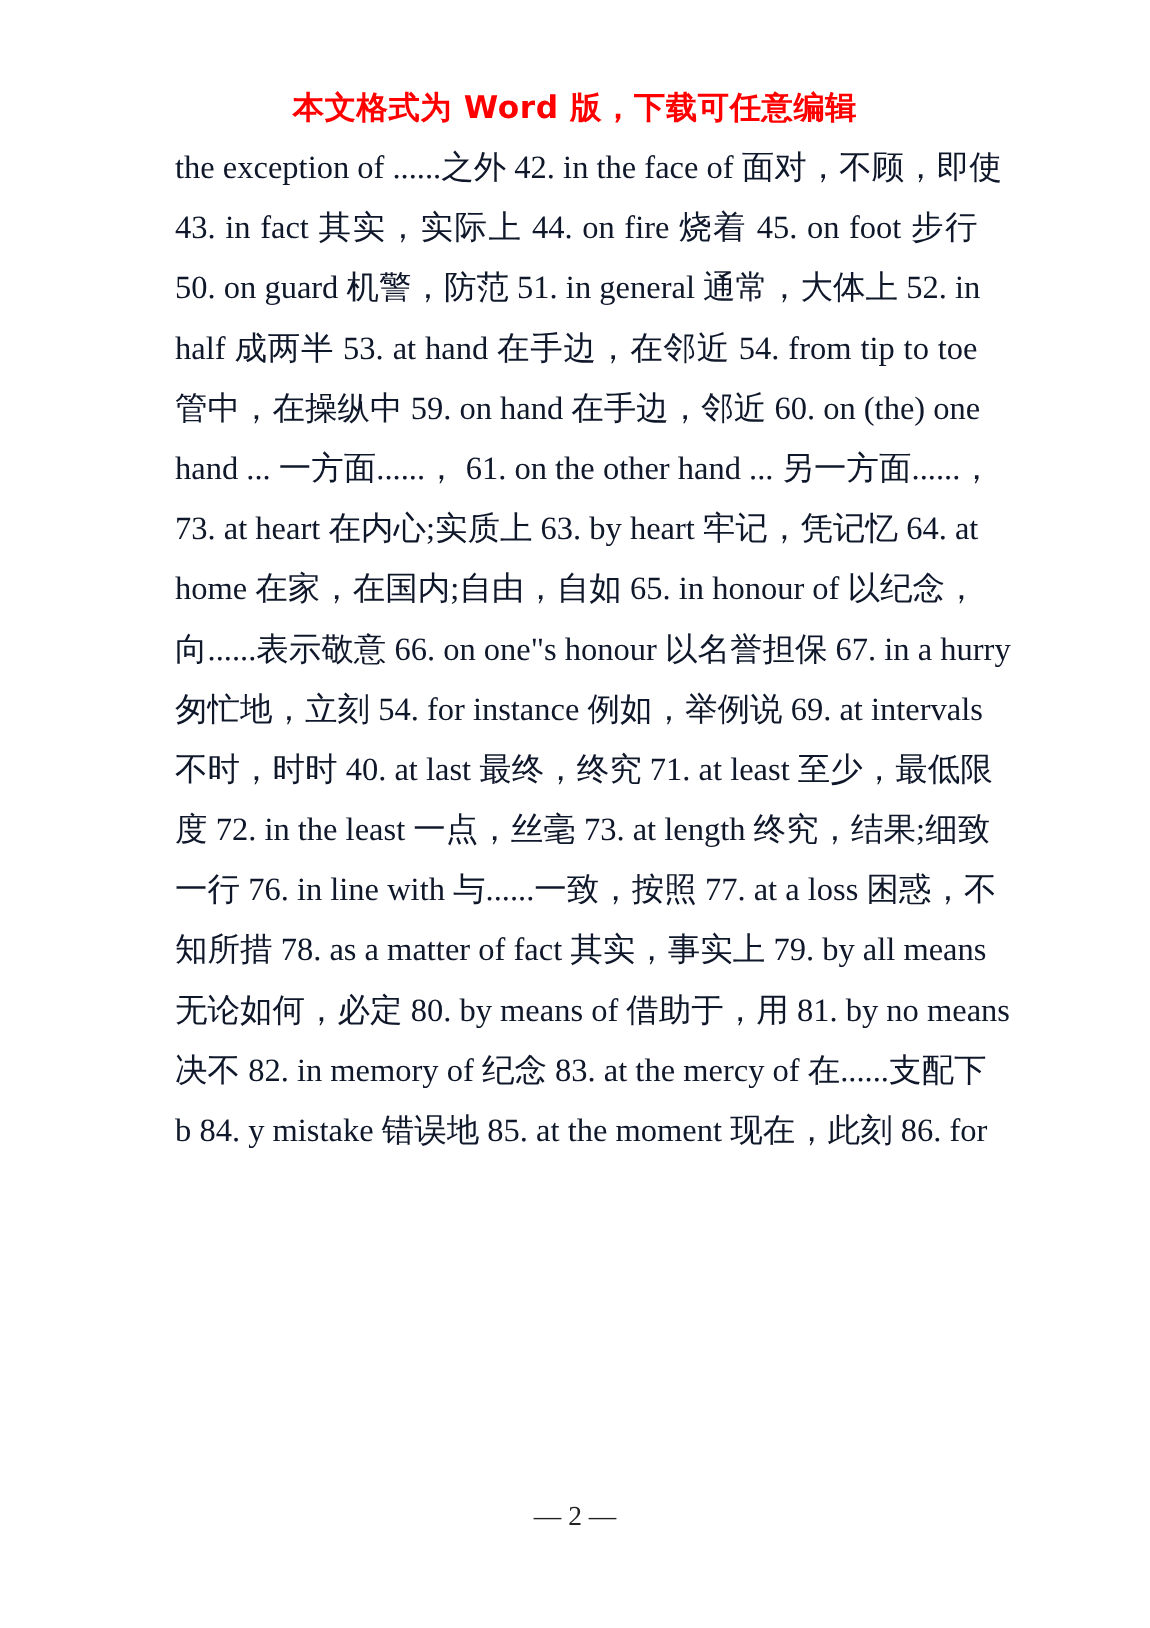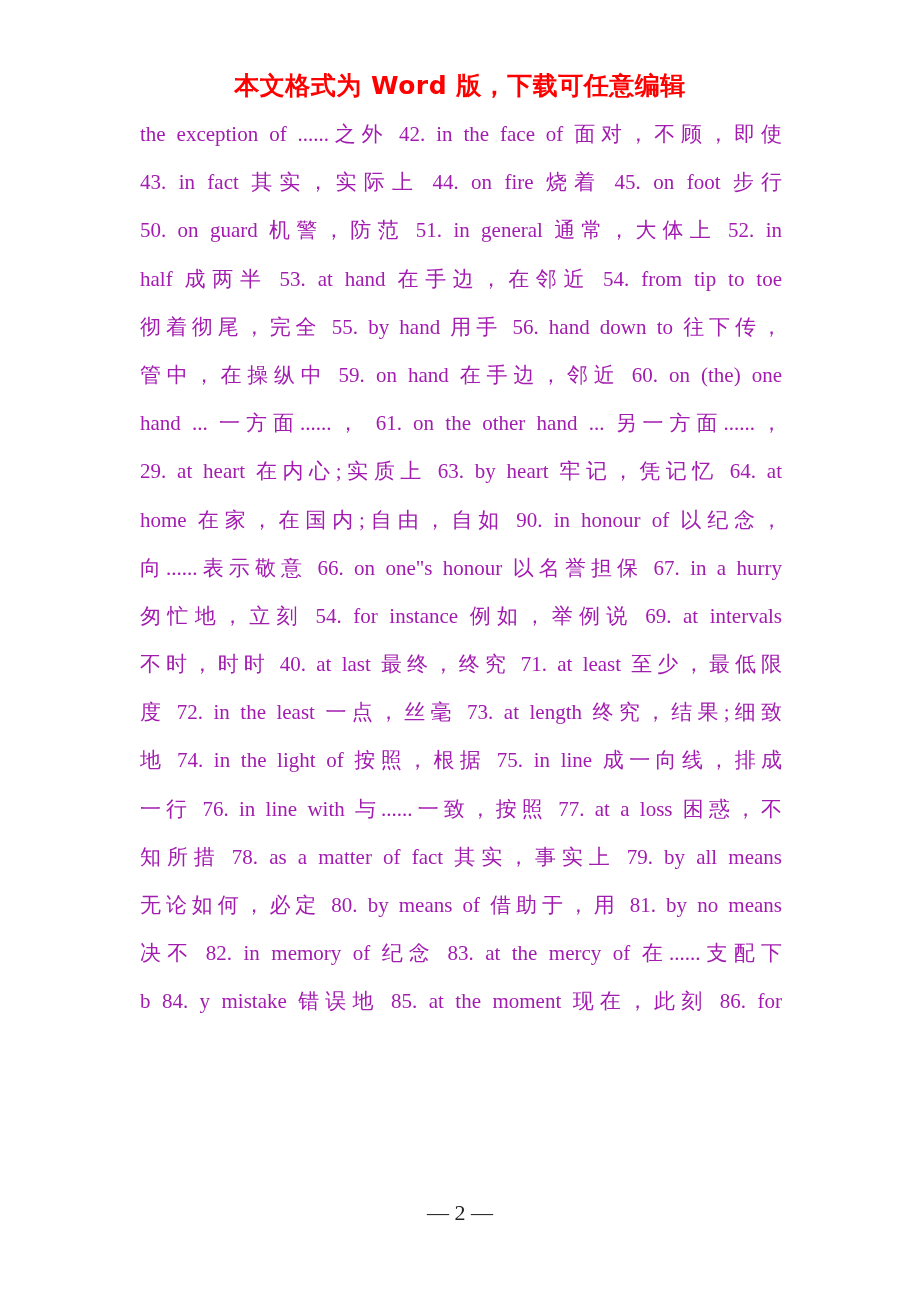--- a/index.html
+++ b/index.html
@@ -38,22 +38,22 @@
       position: absolute;
       left: 140px;
       top: 110px;
       width: 642px;
     }
     .line {
       display: block;
       height: 48.2px;
       line-height: 48.2px;
       font-family: "Liberation Serif", "DejaVu Serif", serif;
-      font-size: 21px;
-      color: #a21caf;
+      font-size: 26px;
+      color: #0f172a;
       white-space: nowrap;
       text-align: justify;
       text-align-last: justify;
     }
     .footer {
       position: absolute;
       left: 0;
       top: 1198px;
       width: 920px;
       text-align: center;
@@ -67,30 +67,28 @@
 <body>
 
 <div class="page">
   <div class="banner">本文格式为 Word 版，下载可任意编辑</div>
 
   <div class="body-text">
     <span class="line">the exception of ......之外  42. in the face of  面对，不顾，即使</span>
     <span class="line">43. in fact  其实，实际上  44. on fire  烧着  45. on foot  步行</span>
     <span class="line">50. on guard  机警，防范  51. in general  通常，大体上  52. in</span>
     <span class="line">half  成两半  53. at hand  在手边，在邻近  54. from tip to toe</span>
-    <span class="line">彻着彻尾，完全  55. by hand  用手  56. hand down to  往下传，</span>
     <span class="line">管中，在操纵中  59. on hand  在手边，邻近 60. on (the) one</span>
     <span class="line">hand ...  一方面......，  61. on the other hand ...  另一方面......，</span>
-    <span class="line">29. at heart  在内心;实质上  63. by heart  牢记，凭记忆  64. at</span>
-    <span class="line">home  在家，在国内;自由，自如  90. in honour of  以纪念，</span>
+    <span class="line">73. at heart  在内心;实质上  63. by heart  牢记，凭记忆  64. at</span>
+    <span class="line">home  在家，在国内;自由，自如  65. in honour of  以纪念，</span>
     <span class="line">向......表示敬意  66. on one"s honour  以名誉担保  67. in a hurry</span>
     <span class="line">匆忙地，立刻  54. for instance  例如，举例说  69. at intervals</span>
     <span class="line">不时，时时  40. at last  最终，终究  71. at least  至少，最低限</span>
     <span class="line">度  72. in the least  一点，丝毫  73. at length  终究，结果;细致</span>
-    <span class="line">地  74. in the light of  按照，根据  75. in line  成一向线，排成</span>
     <span class="line">一行  76. in line with  与......一致，按照  77. at a loss  困惑，不</span>
     <span class="line">知所措  78. as a matter of fact  其实，事实上  79. by all means</span>
     <span class="line">无论如何，必定  80. by means of  借助于，用 81. by no means</span>
     <span class="line">决不  82. in memory of  纪念  83. at the mercy of  在......支配下</span>
     <span class="line">b 84. y mistake  错误地  85. at the moment  现在，此刻  86. for</span>
   </div>
 
   <div class="footer">— 2 —</div>
 </div>
 

